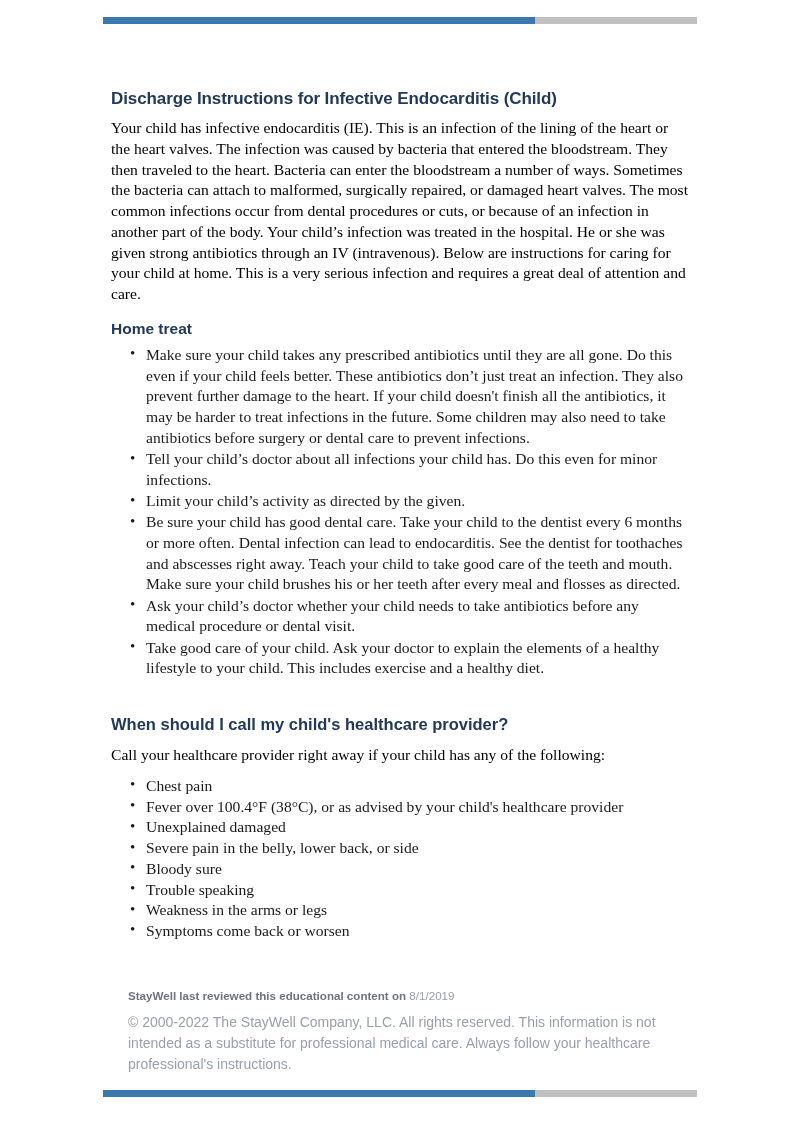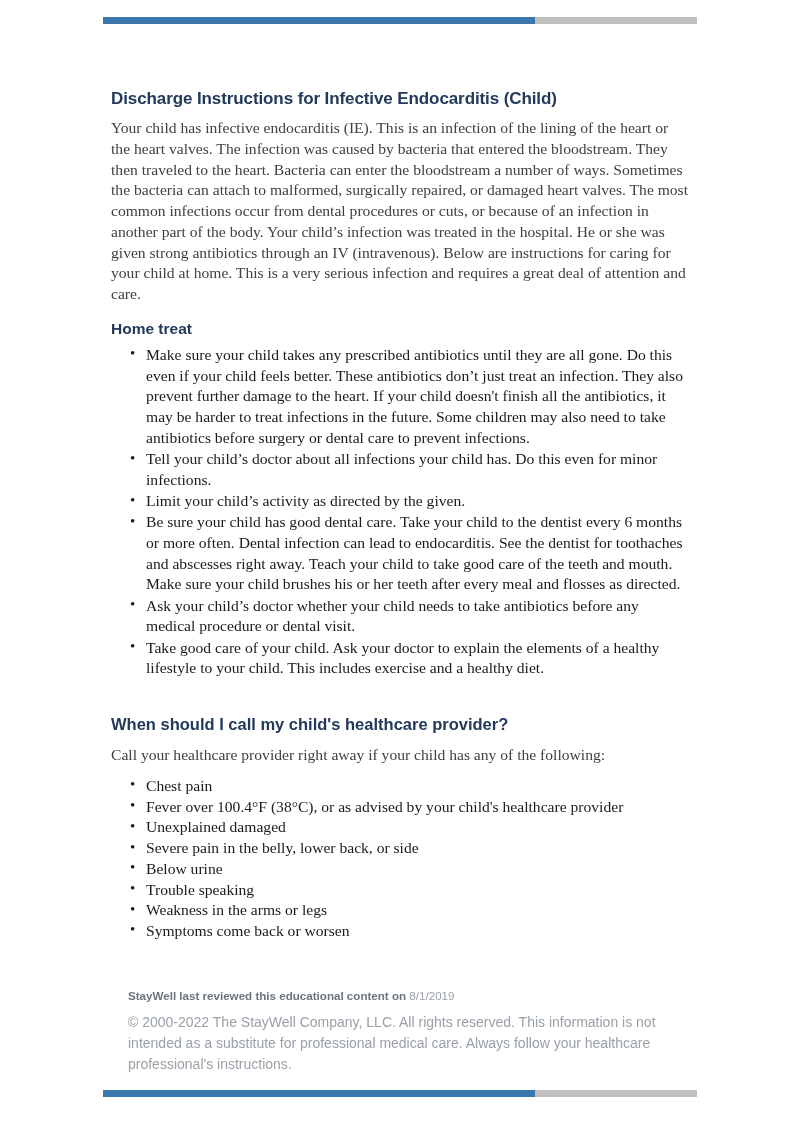--- a/index.html
+++ b/index.html
@@ -57,21 +57,21 @@
     letter-spacing: -0.1px;
     margin: 0 0 9px 0;
     line-height: 1.25;
   }
 
   .intro,
   .lead {
     font-family: "Liberation Serif", serif;
     font-size: 15.6px;
     line-height: 1.33;
-    color: #404040;
+    color: #000000;
     margin: 0;
     text-align: left;
   }
 
   .section-heading {
     font-family: "Liberation Sans", sans-serif;
     font-weight: bold;
     color: #22395c;
     margin: 0;
   }
@@ -188,21 +188,21 @@
 
     <h2 class="section-heading section-heading--major">When should I call my child's healthcare provider?</h2>
 
     <p class="lead">Call your healthcare provider right away if your child has any of the following:</p>
 
     <ul class="bullets bullets--tight">
       <li>Chest pain</li>
       <li>Fever over 100.4°F (38°C), or as advised by your child's healthcare provider</li>
       <li>Unexplained damaged</li>
       <li>Severe pain in the belly, lower back, or side</li>
-      <li>Below urine</li>
+      <li>Bloody sure</li>
       <li>Trouble speaking</li>
       <li>Weakness in the arms or legs</li>
       <li>Symptoms come back or worsen</li>
     </ul>
 
   </div>
 
   <div class="legal">
     <p class="legal-review"><strong>StayWell last reviewed this educational content on</strong> <span>8/1/2019</span></p>
     <p class="legal-copy">© 2000-2022 The StayWell Company, LLC. All rights reserved. This information is not intended as a substitute for professional medical care. Always follow your healthcare professional's instructions.</p>

